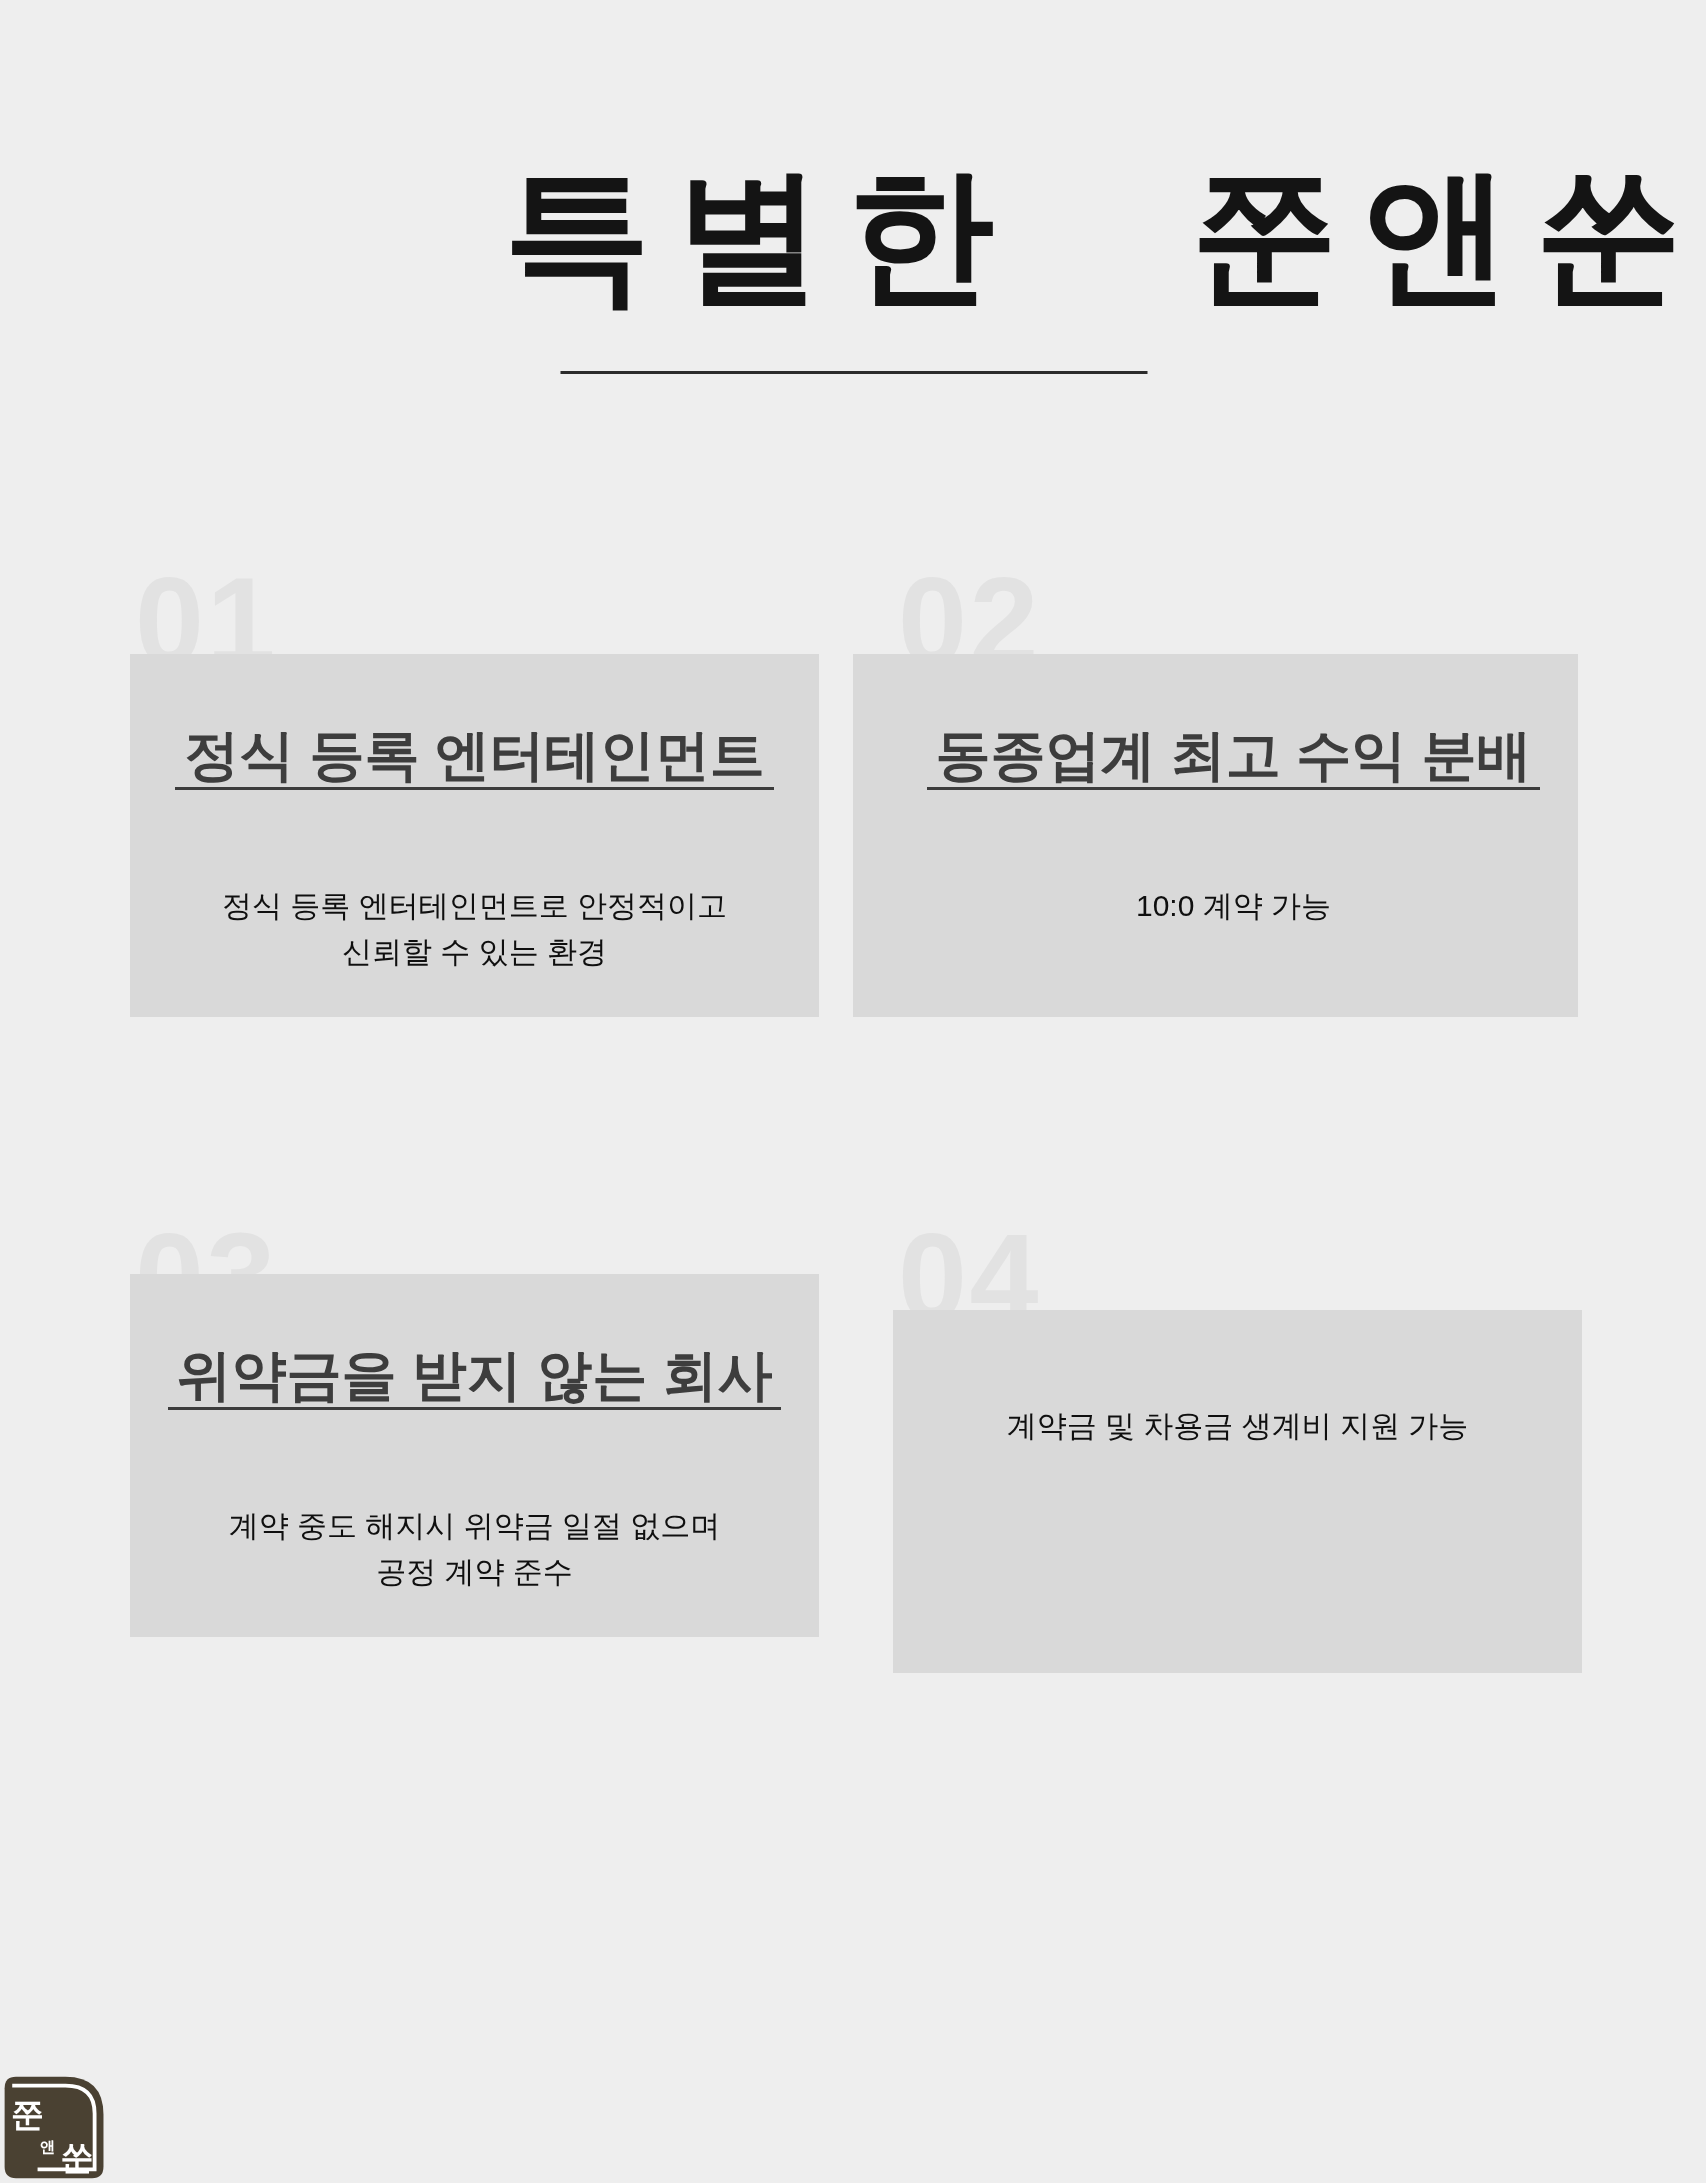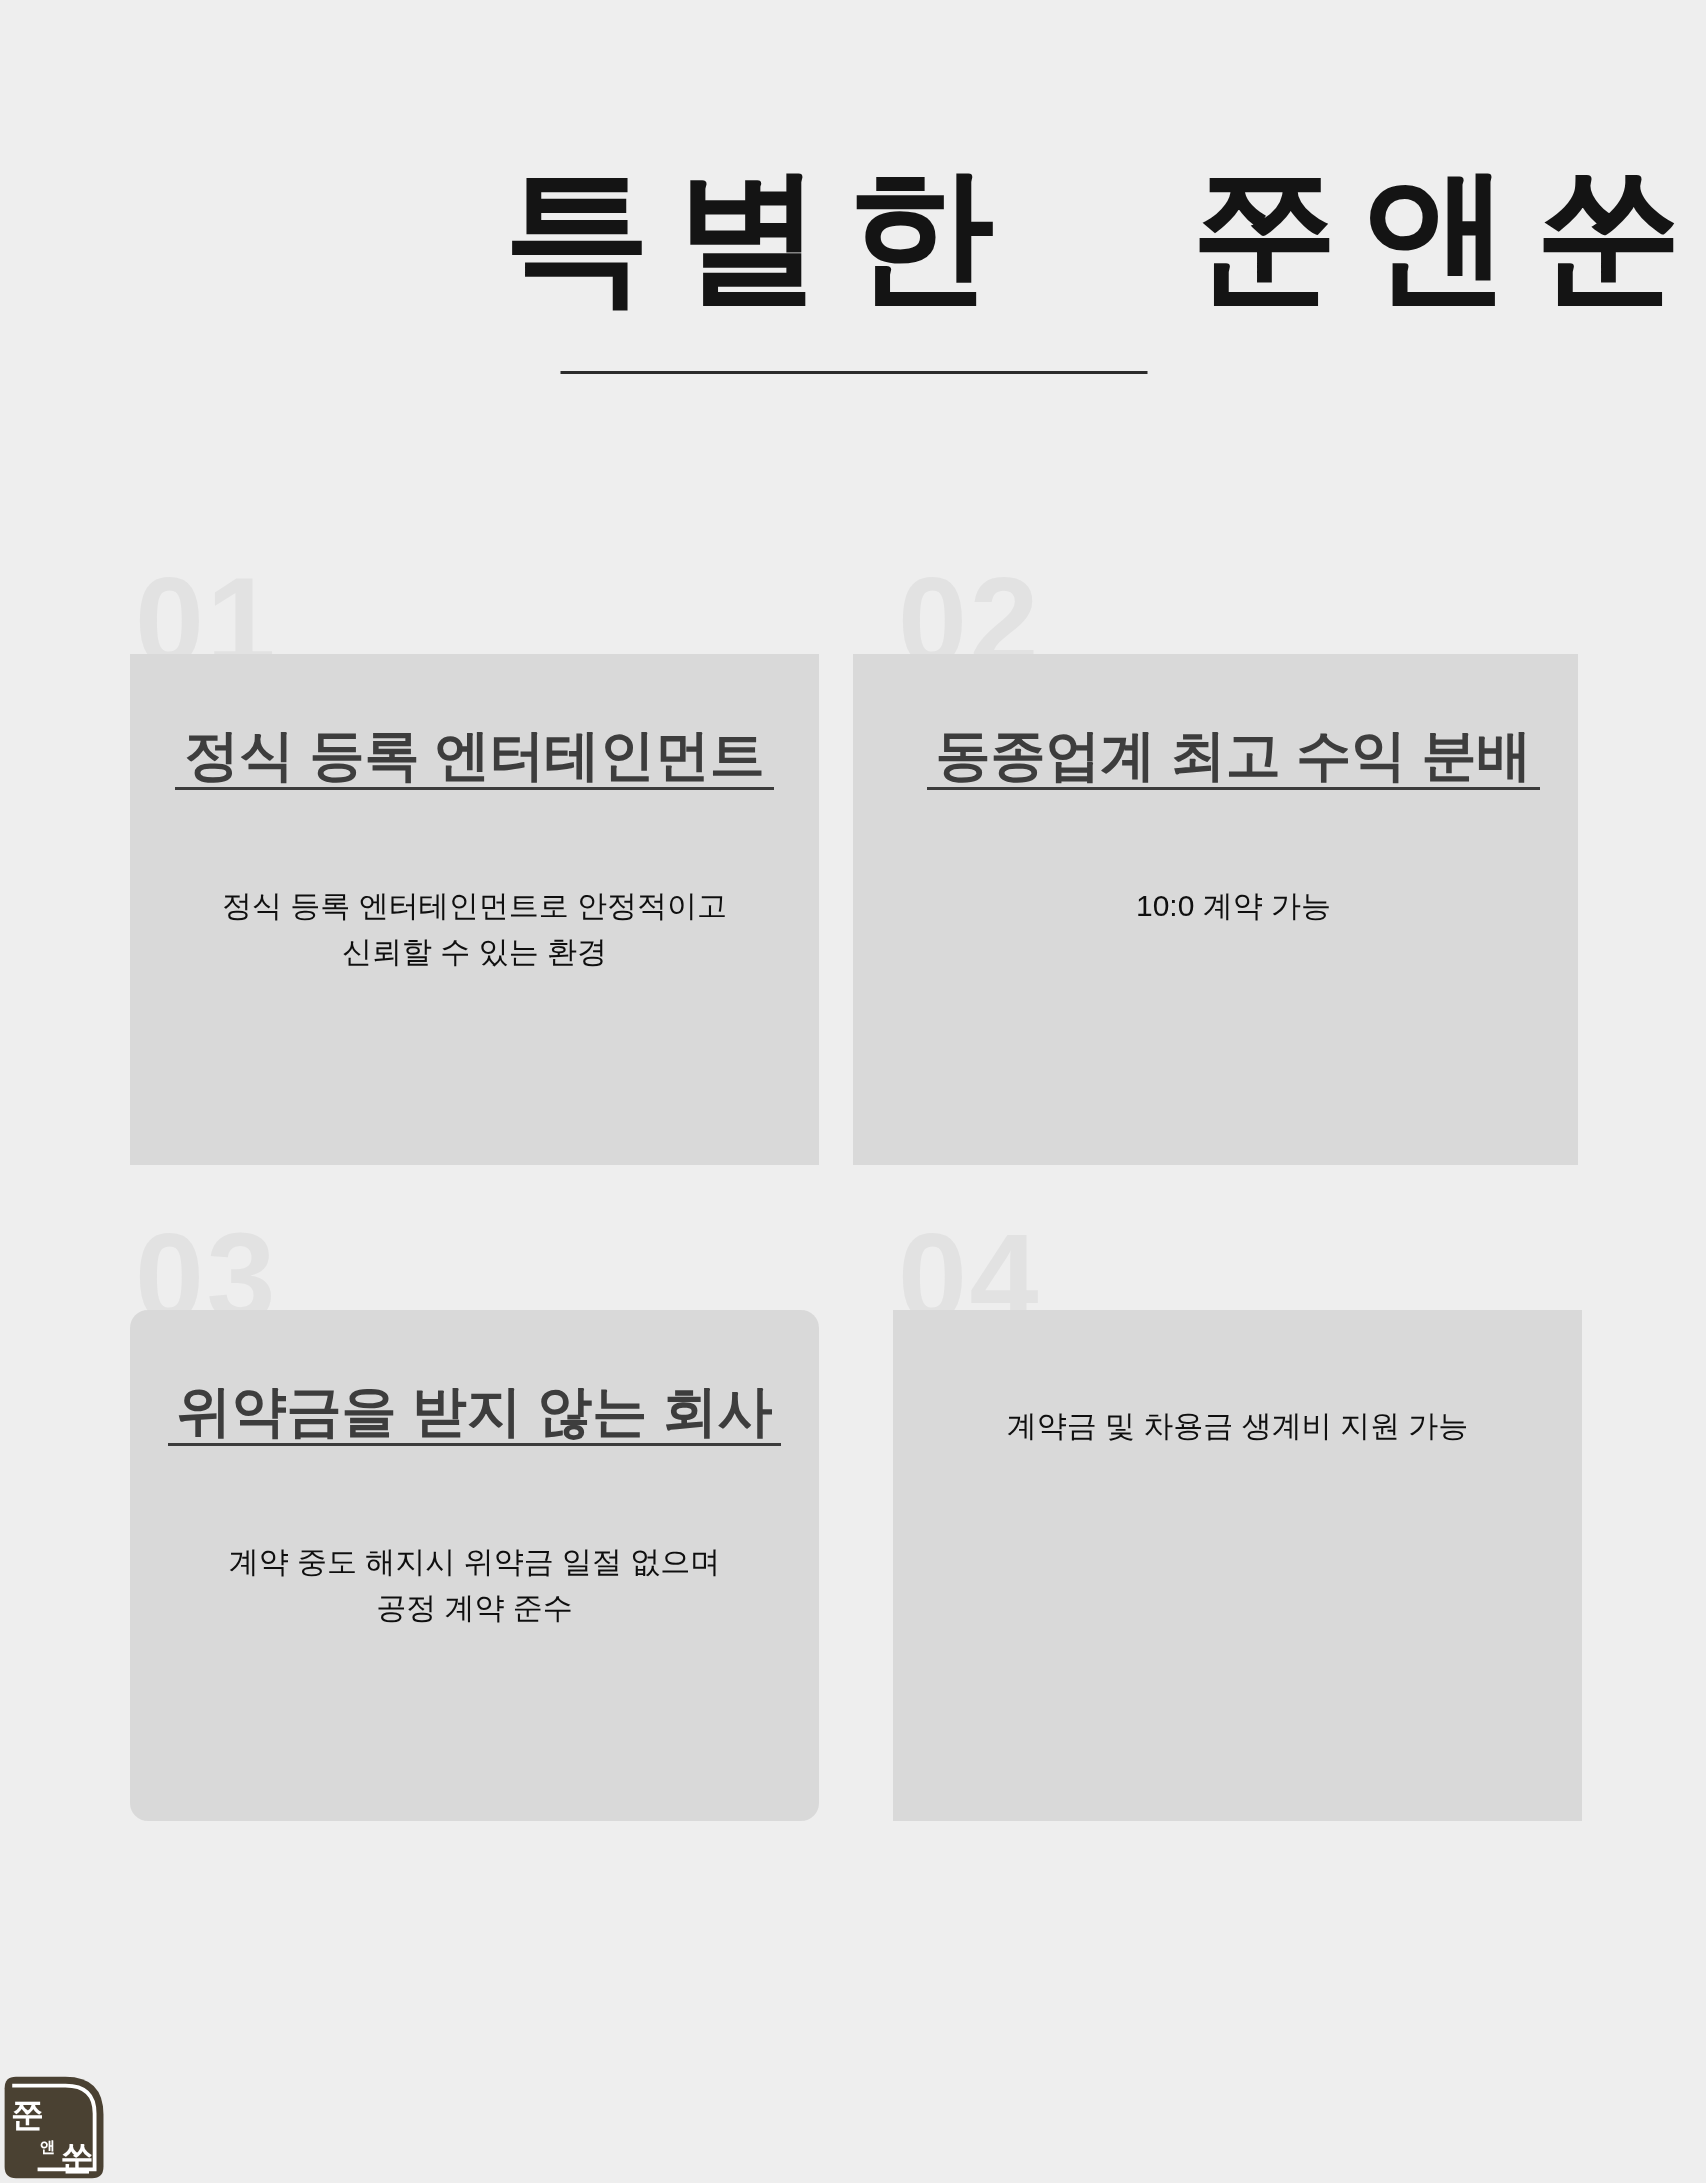--- a/index.html
+++ b/index.html
@@ -53,27 +53,27 @@
   .n0 { left: 135px;  top: 559px;  }
   .n1 { left: 898px; top: 559px;  }
   .n2 { left: 135px;  top: 1215px; }
   .n3 { left: 898px; top: 1215px; }
 
   
   .card {
     position: absolute;
     z-index: 1;
     width: 689px;
-    height: 511px;
+    height: 363px;
     background: #d9d9d9;
     text-align: center;
   }
   .p0 { left: 130px;  top: 654px; }
   .p1 { left: 853px; top: 654px; padding-left: 36px; }
-  .p2 { left: 130px;  top: 1310px; border-radius: 18px; }
+  .p2 { left: 130px;  top: 1274px; }
   .p3 { left: 893px; top: 1310px; }
 
   .card h2 {
     margin: 71px 0 0 0;
     font-size: 55px;
     font-weight: 700;
     line-height: 1.1;
     color: #3d3d3d;
     white-space: nowrap;
   }

